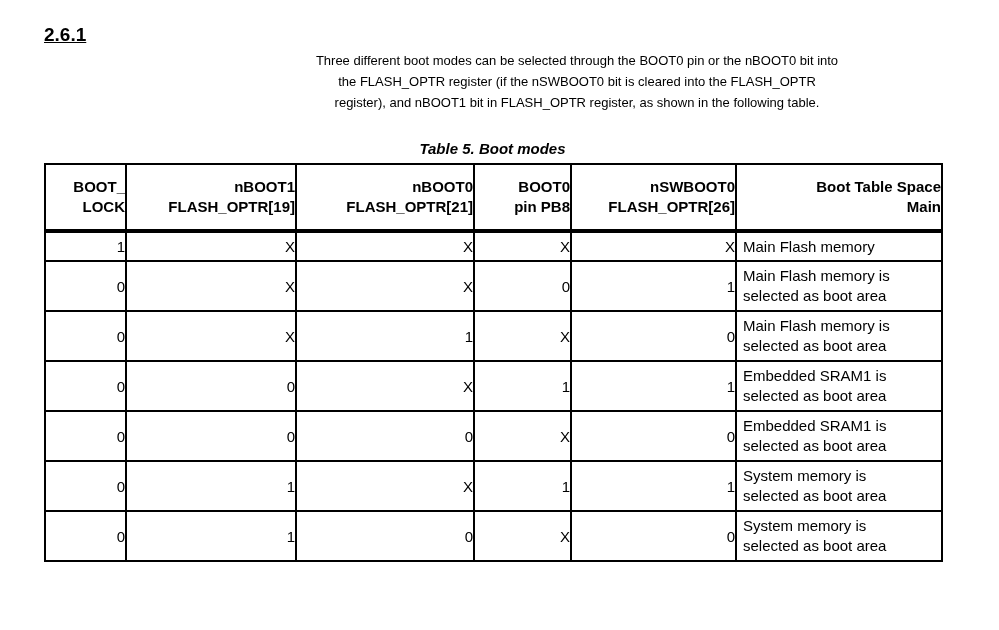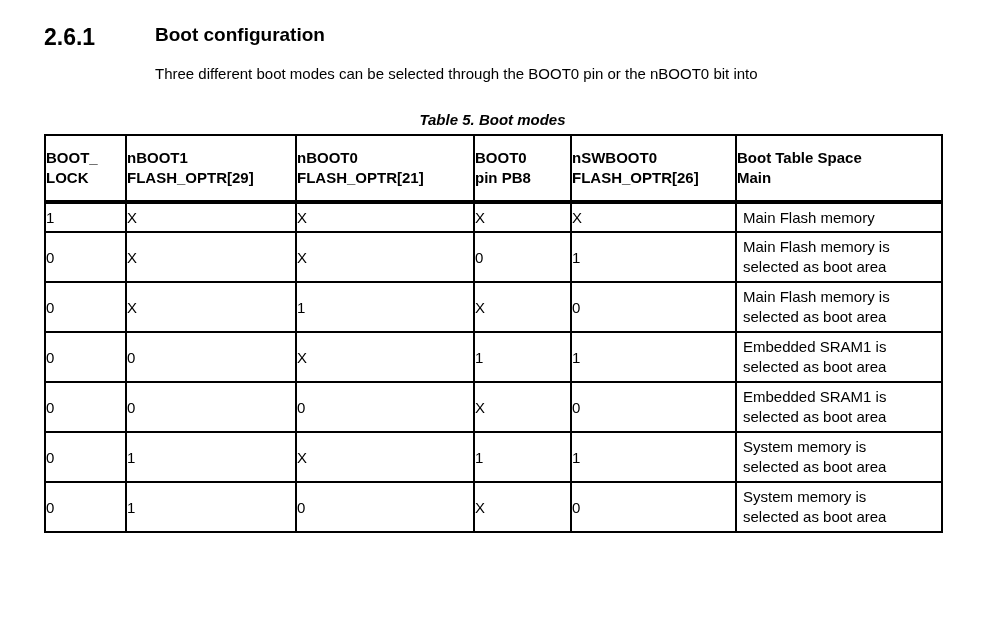--- a/index.html
+++ b/index.html
@@ -10,33 +10,35 @@
     height: 630px;
     font-family: "Liberation Sans", sans-serif;
     color: #000000;
     overflow: hidden;
   }
   .heading-row {
     display: flex;
     margin: 24px 0 0 44px;
   }
   .section-number {
-    font-size: 23px;
+    font-size: 19px;
     font-weight: bold;
     width: 111px;
     flex: 0 0 111px;
+    text-decoration: underline;
   }
   .section-title {
     font-size: 19px;
     font-weight: bold;
   }
   .paragraph {
-    margin: 12px 0 0 155px;
-    font-size: 15px;
+    margin: 4px 0 0 155px;
+    font-size: 13px;
     line-height: 21px;
+    text-align: center;
   }
   .paragraph .pline {
     display: block;
     white-space: nowrap;
   }
   .table-caption {
     width: 897px;
     margin: 27px 0 0 44px;
     text-align: center;
     font-size: 15px;
@@ -46,21 +48,21 @@
   table.boot-table {
     border-collapse: collapse;
     table-layout: fixed;
     width: 897px;
     margin: 6px 0 0 44px;
   }
   table.boot-table th,
   table.boot-table td {
     border: 2px solid #000000;
     font-size: 15px;
-    text-align: left;
+    text-align: right;
     vertical-align: middle;
     padding: 0;
     overflow: hidden;
   }
   table.boot-table thead th {
     font-weight: bold;
     height: 64px;
     line-height: 20px;
     border-bottom: 4px solid #000000;
   }
@@ -73,25 +75,26 @@
     font-size: 15px;
     line-height: 20px;
   }
   .hline { display: block; }
 </style>
 </head>
 <body>
 
 <div class="heading-row">
   <div class="section-number">2.6.1</div>
-  <div class="section-title">Boot configuration</div>
 </div>
 
 <div class="paragraph">
   <span class="pline">Three different boot modes can be selected through the BOOT0 pin or the nBOOT0 bit into</span>
+  <span class="pline">the FLASH_OPTR register (if the nSWBOOT0 bit is cleared into the FLASH_OPTR</span>
+  <span class="pline">register), and nBOOT1 bit in FLASH_OPTR register, as shown in the following table.</span>
 </div>
 
 <div class="table-caption">Table 5. Boot modes</div>
 
 <table class="boot-table">
   <colgroup>
     <col style="width:81px">
     <col style="width:170px">
     <col style="width:178px">
     <col style="width:97px">
@@ -99,21 +102,21 @@
     <col style="width:206px">
   </colgroup>
   <thead>
     <tr>
       <th>
         <span class="hline">BOOT_</span>
         <span class="hline">LOCK</span>
       </th>
       <th>
         <span class="hline">nBOOT1</span>
-        <span class="hline">FLASH_OPTR[29]</span>
+        <span class="hline">FLASH_OPTR[19]</span>
       </th>
       <th>
         <span class="hline">nBOOT0</span>
         <span class="hline">FLASH_OPTR[21]</span>
       </th>
       <th>
         <span class="hline">BOOT0</span>
         <span class="hline">pin PB8</span>
       </th>
       <th>

